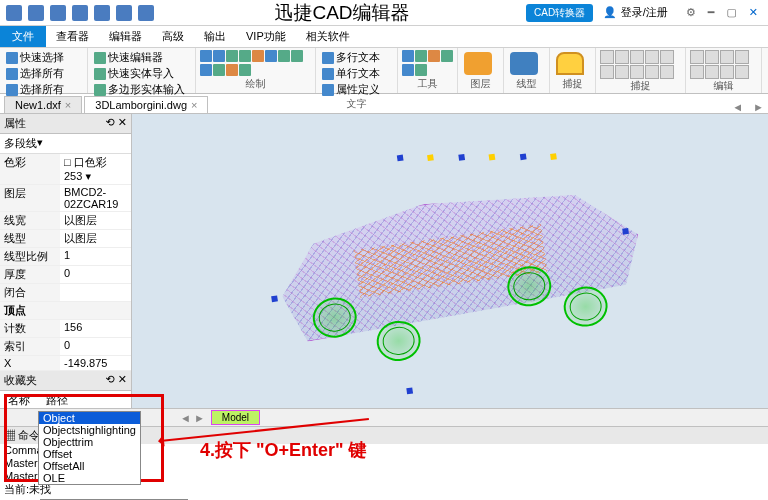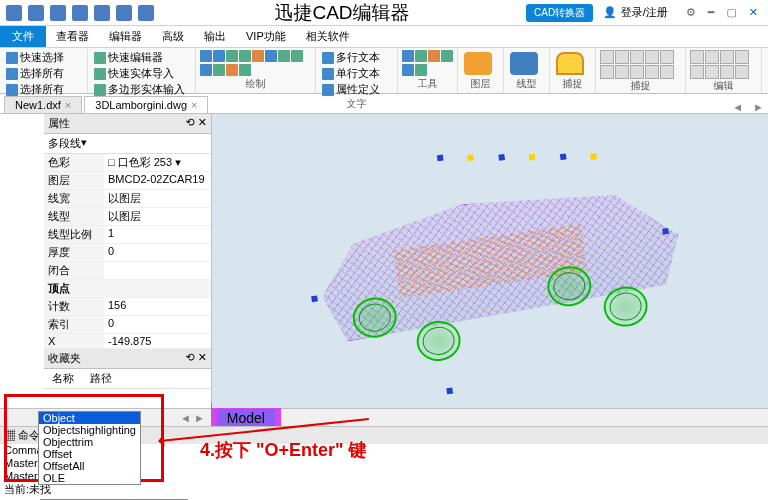--- a/index.html
+++ b/index.html
@@ -24,41 +24,41 @@
 .ri-icon.o { background: #d84; }
 .big-icon { width: 28px; height: 28px; background: #f0a030; border-radius: 4px; margin: 2px; }
 .big-icon.cap { background: #ffd040; border: 2px solid #d09020; border-radius: 8px 8px 0 0; }
 .grid-icons { display: grid; grid-template-columns: repeat(5, 14px); gap: 1px; }
 .gi { width: 14px; height: 14px; background: #ddd; border: 1px solid #aaa; }
 .tabs { height: 20px; display: flex; align-items: flex-end; padding-left: 4px; border-bottom: 1px solid #c0c0c0; gap: 2px; }
 .tab { padding: 2px 10px; background: #e8e8e8; border: 1px solid #c0c0c0; border-bottom: none; font-size: 10px; }
 .tab.active { background: #fff; }
 .tab-x { margin-left: 4px; color: #888; }
 .main { display: flex; height: 294px; }
-.sidebar { width: 168px; border-right: 1px solid #c0c0c0; display: flex; flex-direction: column; overflow: hidden; margin-left: 44px; }
+.sidebar { width: 132px; border-right: 1px solid #c0c0c0; display: flex; flex-direction: column; overflow: hidden; }
 .panel-hd { background: #e8e8e8; padding: 2px 4px; font-size: 10px; display: flex; justify-content: space-between; border-bottom: 1px solid #c0c0c0; }
 .panel-sub { padding: 2px 4px; font-size: 10px; border-bottom: 1px solid #ddd; display: flex; justify-content: flex-start; }
 .prop-table { font-size: 10px; }
 .prop-row { display: flex; border-bottom: 1px solid #eee; }
 .prop-k { width: 60px; padding: 1px 4px; background: #f4f4f4; }
 .prop-v { flex: 1; padding: 1px 4px; }
 .prop-hd { background: #e0e0e0; font-weight: bold; }
 .fav-cols { display: flex; font-size: 10px; border-bottom: 1px solid #ddd; align-items: center; }
 .fav-col { padding: 2px 8px; }
 .viewport { flex: 1; background: #d8e4ee; position: relative; display: flex; align-items: center; justify-content: center; }
 .car { width: 380px; height: 200px; position: relative; transform: rotate(-8deg); }
 .car-body { position: absolute; width: 100%; height: 60%; top: 20%; background: linear-gradient(rgba(200,100,255,0.15), rgba(100,100,200,0.15)); border: 1px solid #b050d0; clip-path: polygon(5% 60%, 15% 20%, 45% 0%, 85% 10%, 100% 50%, 95% 90%, 10% 100%); }
 .car-wire { position: absolute; width: 100%; height: 100%; background-image: repeating-linear-gradient(45deg, rgba(180,80,200,0.3) 0 1px, transparent 1px 6px), repeating-linear-gradient(-45deg, rgba(80,80,200,0.3) 0 1px, transparent 1px 6px); }
 .car-inner { position: absolute; left: 25%; top: 30%; width: 50%; height: 40%; background-image: repeating-linear-gradient(30deg, rgba(240,120,40,0.5) 0 1px, transparent 1px 5px), repeating-linear-gradient(-30deg, rgba(240,120,40,0.5) 0 1px, transparent 1px 5px); }
 .wheel { position: absolute; width: 44px; height: 40px; border: 2px solid #00c000; border-radius: 50%; background: radial-gradient(rgba(0,200,0,0.3), transparent); }
 .wheel::after { content: ''; position: absolute; inset: 4px; border: 1px solid #00a000; border-radius: 50%; }
 .sq { position: absolute; width: 6px; height: 6px; background: #ffd000; }
 .sq.b { background: #2040d0; }
 .model-tab { height: 18px; background: #f0f0f0; border-top: 1px solid #c0c0c0; display: flex; align-items: center; padding-left: 180px; }
-.mtab { padding: 1px 10px; background: #8b5cf6; border: 6px solid #d946ef; font-size: 14px; }
+.mtab { padding: 1px 10px; background: #bef264; border: 1px solid #d946ef; font-size: 10px; }
 .cmd-area { position: relative; border-top: 1px solid #c0c0c0; }
 .cmd-hd { background: #e8e8e8; padding: 1px 4px; font-size: 10px; }
 .cmd-lines { font-size: 10px; line-height: 13px; padding: 0 4px; }
 .cmd-input-row { display: flex; align-items: center; font-size: 10px; padding: 2px 4px; }
 .cmd-input { flex: 0 0 120px; border: 1px solid #888; padding: 0 2px; }
 .autocomplete { position: absolute; left: 38px; bottom: 30px; background: #fff; border: 1px solid #888; font-size: 10px; z-index: 10; }
 .ac-item { padding: 0 4px; }
 .ac-item.sel { background: #0b5cd8; color: #fff; }
 .red-box { position: absolute; border: 3px solid #e00000; pointer-events: none; }
 .annotation { position: absolute; color: #e00000; font-size: 18px; font-weight: bold; }

